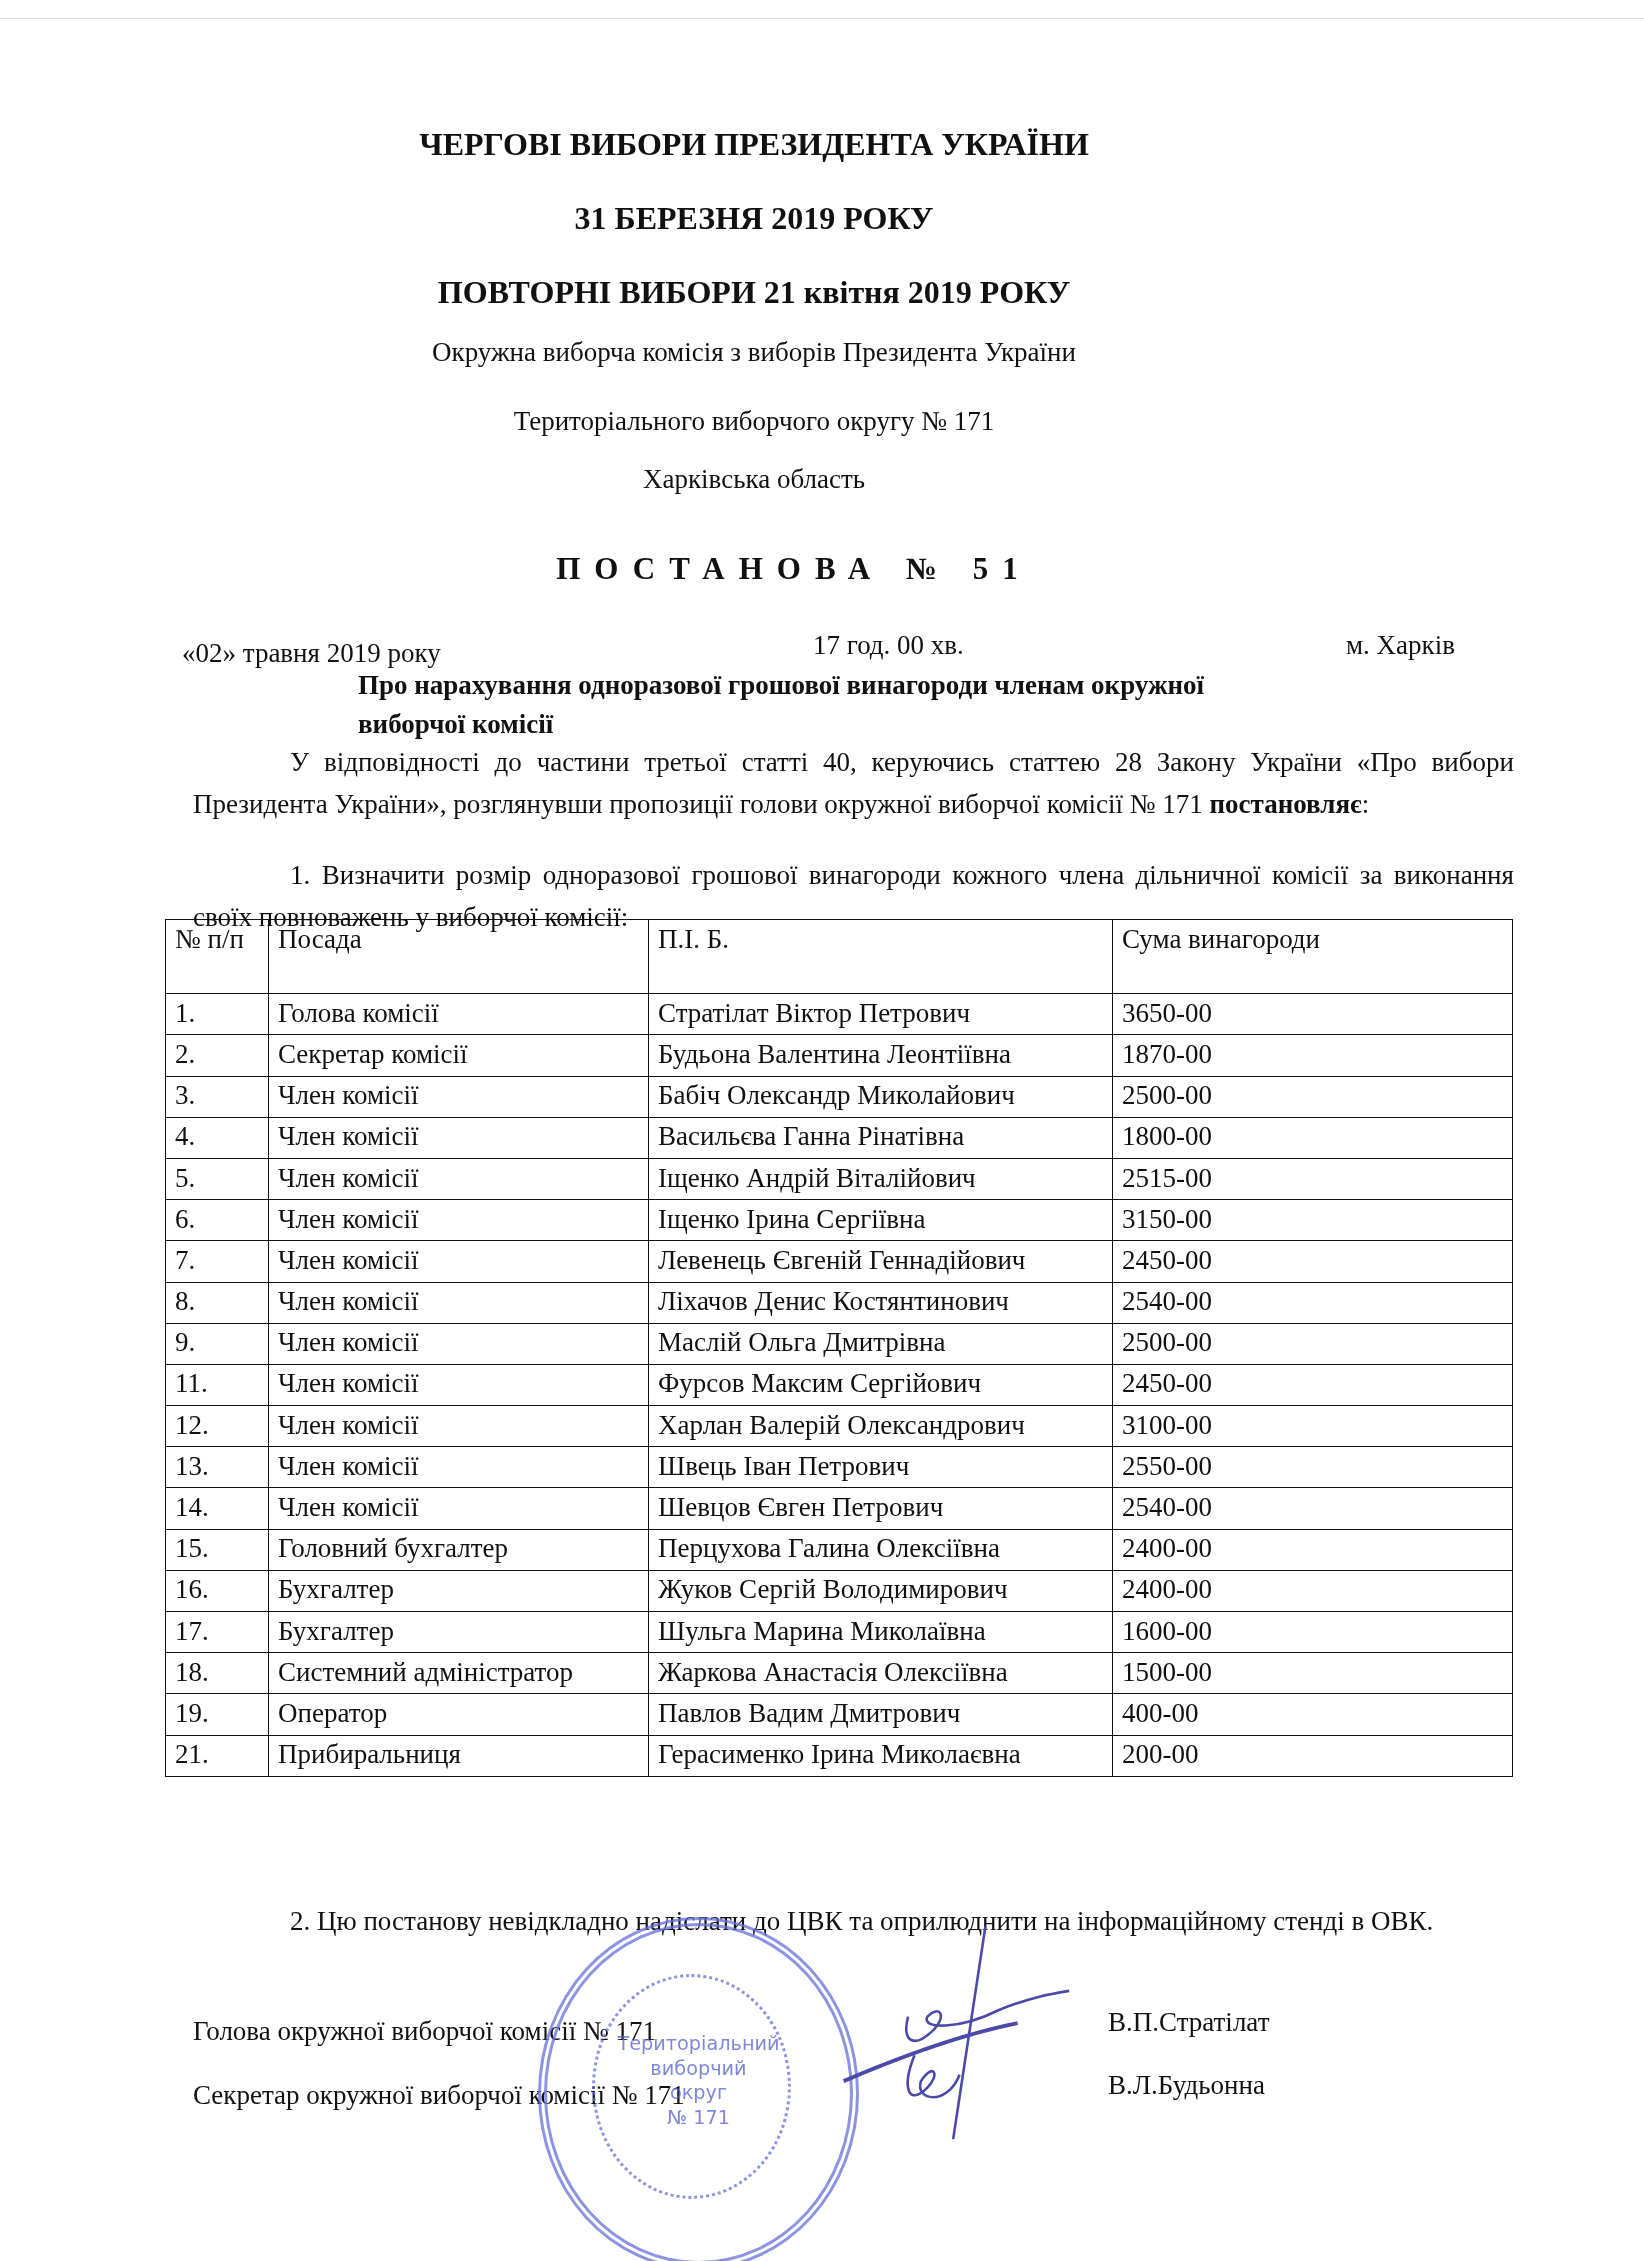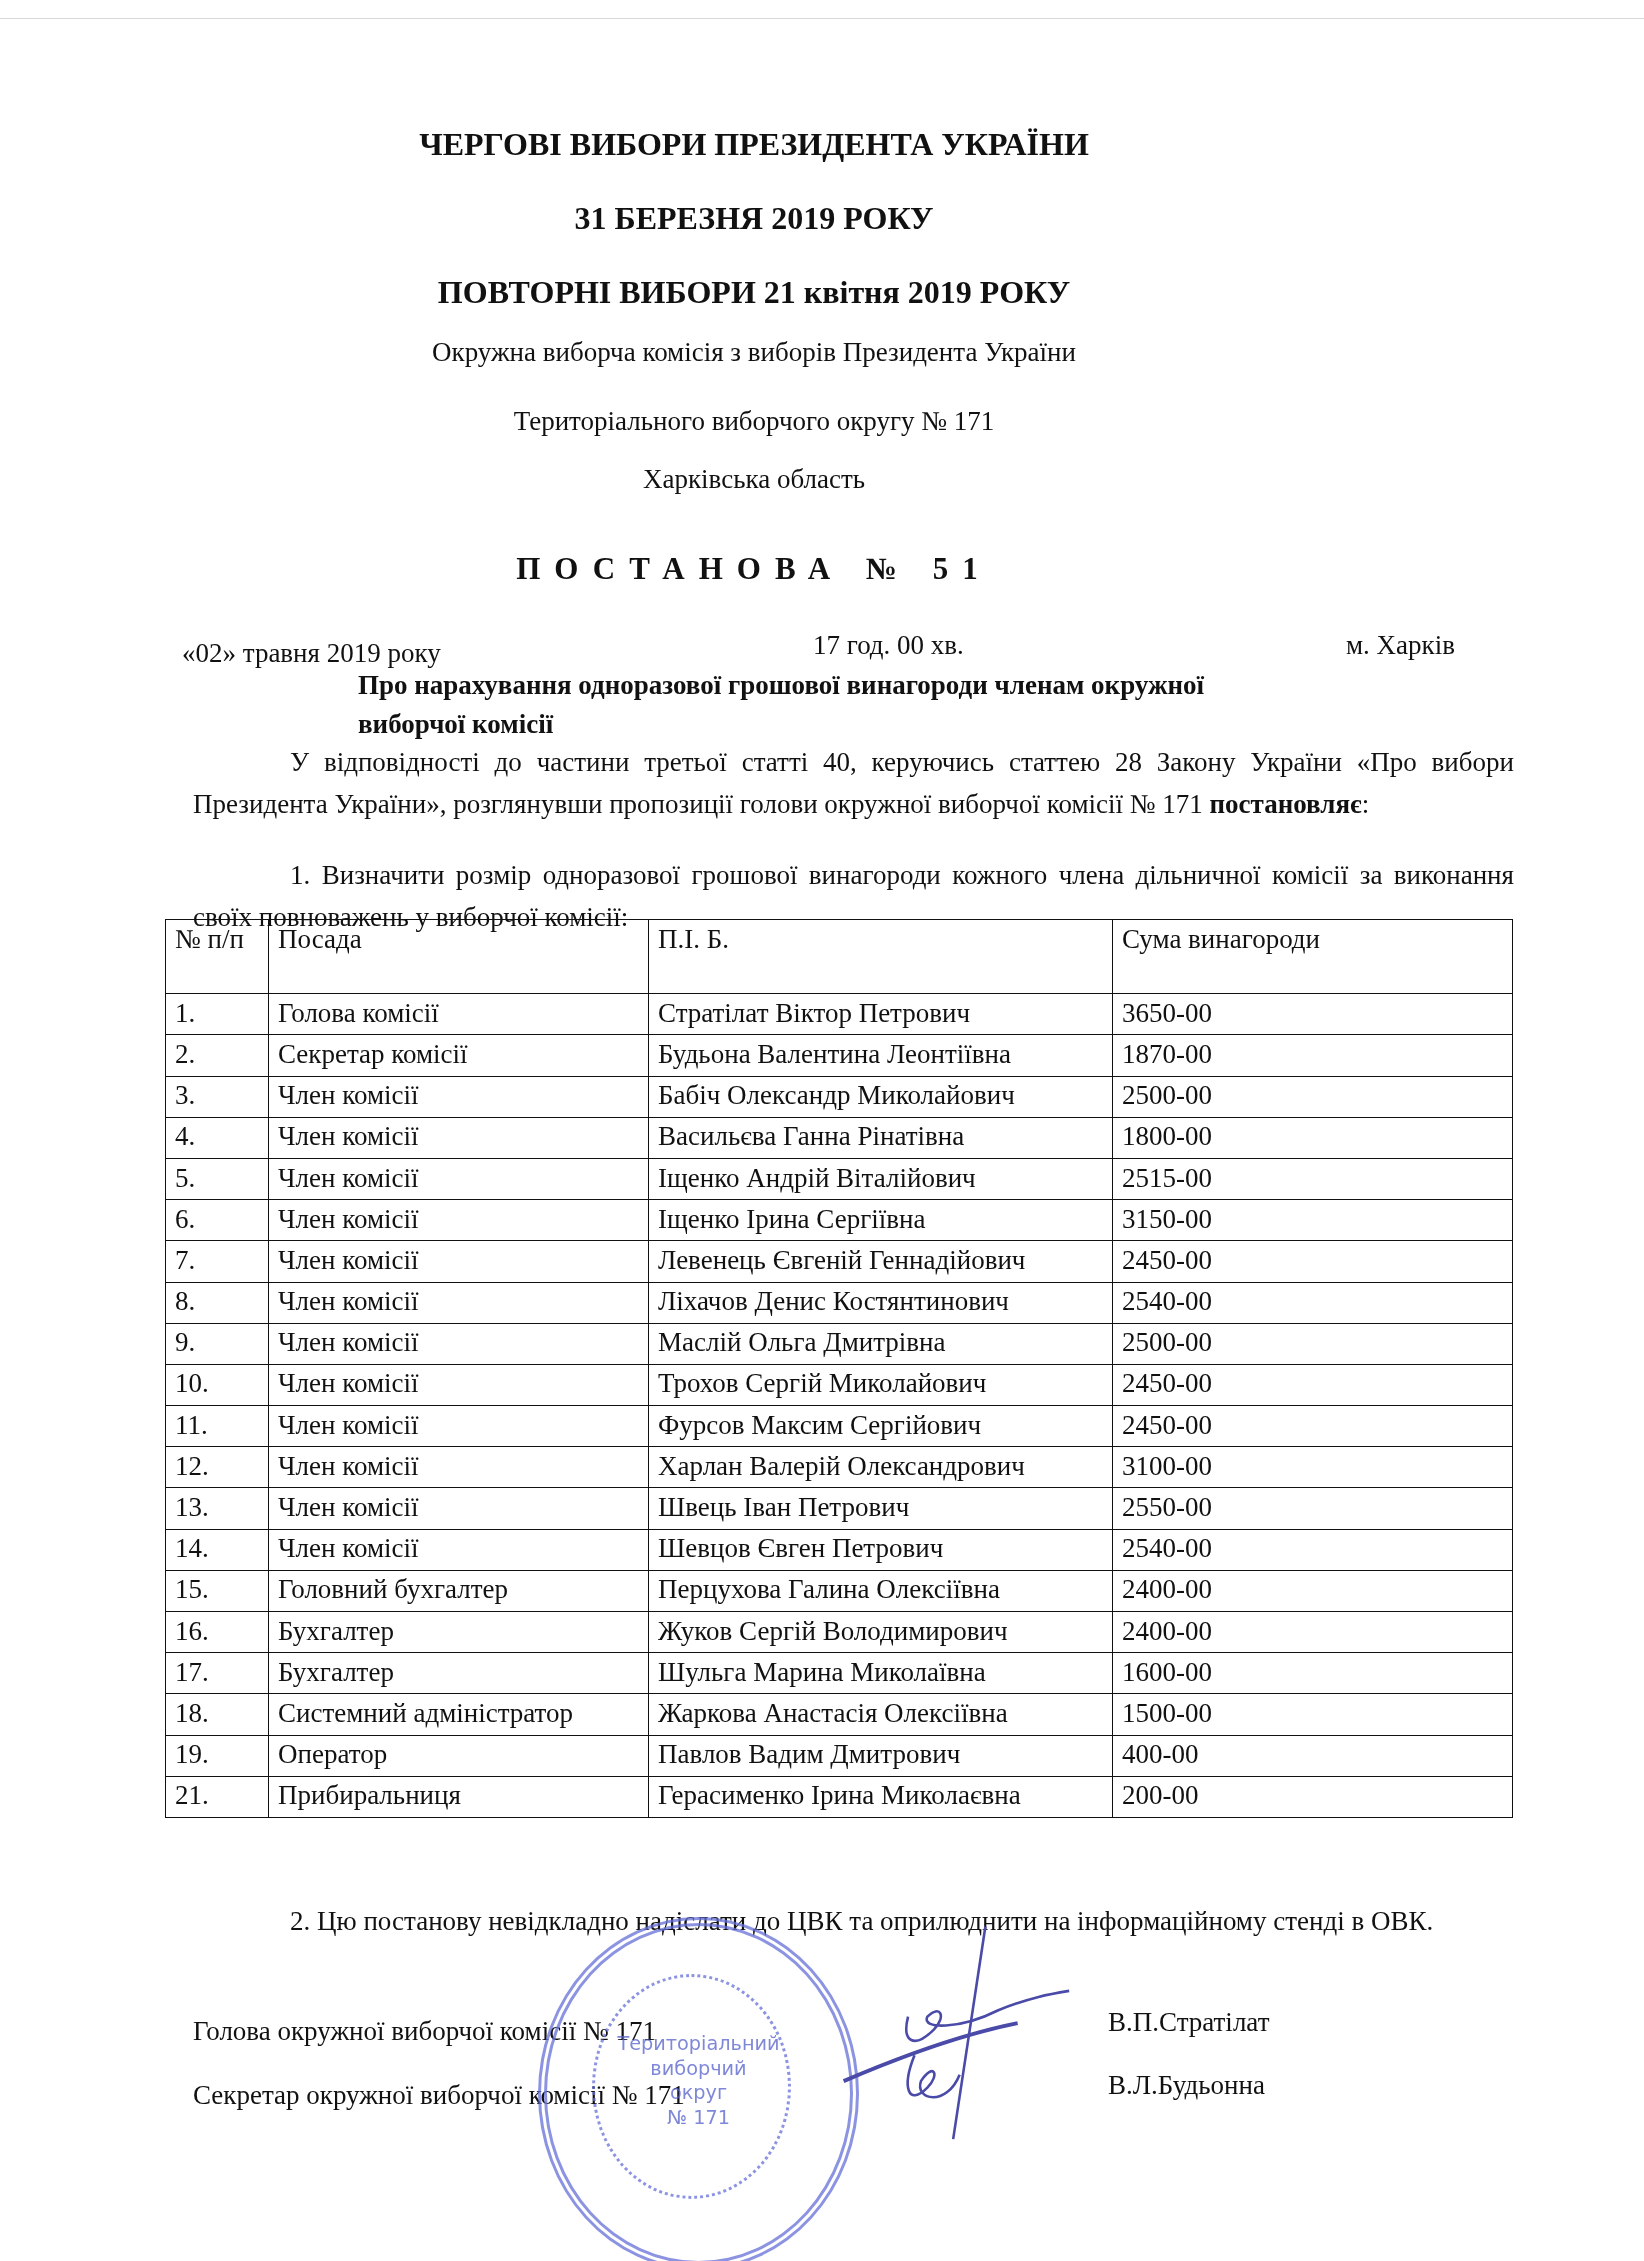--- a/index.html
+++ b/index.html
@@ -47,21 +47,21 @@
 
 <div class="topline"></div>
 
 <div class="center h1" style="top:126px;">ЧЕРГОВІ ВИБОРИ ПРЕЗИДЕНТА УКРАЇНИ</div>
 <div class="center h1" style="top:200px;">31 БЕРЕЗНЯ 2019 РОКУ</div>
 <div class="center h1" style="top:274px;">ПОВТОРНІ  ВИБОРИ 21 квітня  2019 РОКУ</div>
 <div class="center h2" style="top:337px;">Окружна  виборча  комісія з виборів Президента України</div>
 <div class="center h2" style="top:406px;">Територіального виборчого округу № 171</div>
 <div class="center h2" style="top:464px;">Харківська область</div>
 
-<div class="center title-resolution" style="top:551px;">ПОСТАНОВА № 51</div>
+<div class="center title-resolution" style="top:551px;margin-left:40px;">ПОСТАНОВА № 51</div>
 
 <div class="line" style="left:182px; top:638px;">«02» травня 2019 року</div>
 <div class="line" style="left:813px; top:630px;">17 год. 00 хв.</div>
 <div class="line" style="left:1346px; top:630px;">м. Харків</div>
 
 <div class="line bold" style="left:358px; top:670px;">Про нарахування одноразової грошової винагороди членам окружної</div>
 <div class="line bold" style="left:358px; top:709px;">виборчої комісії</div>
 
 <div class="para indent" style="top:741px;">
   <span>У відповідності до  частини третьої статті 40, керуючись статтею 28 Закону України «Про вибори Президента України», розглянувши пропозиції голови окружної виборчої комісії № 171</span>
@@ -128,26 +128,20 @@
         <td>Ліхачов Денис Костянтинович</td>
         <td>2540-00</td>
       </tr>
       <tr>
         <td>9.</td>
         <td>Член комісії</td>
         <td>Маслій Ольга Дмитрівна</td>
         <td>2500-00</td>
       </tr>
       <tr>
-        <td>10.</td>
-        <td>Член комісії</td>
-        <td>Трохов Сергій Миколайович</td>
-        <td>2450-00</td>
-      </tr>
-      <tr>
         <td>11.</td>
         <td>Член комісії</td>
         <td>Фурсов Максим Сергійович</td>
         <td>2450-00</td>
       </tr>
       <tr>
         <td>12.</td>
         <td>Член комісії</td>
         <td>Харлан Валерій Олександрович</td>
         <td>3100-00</td>

